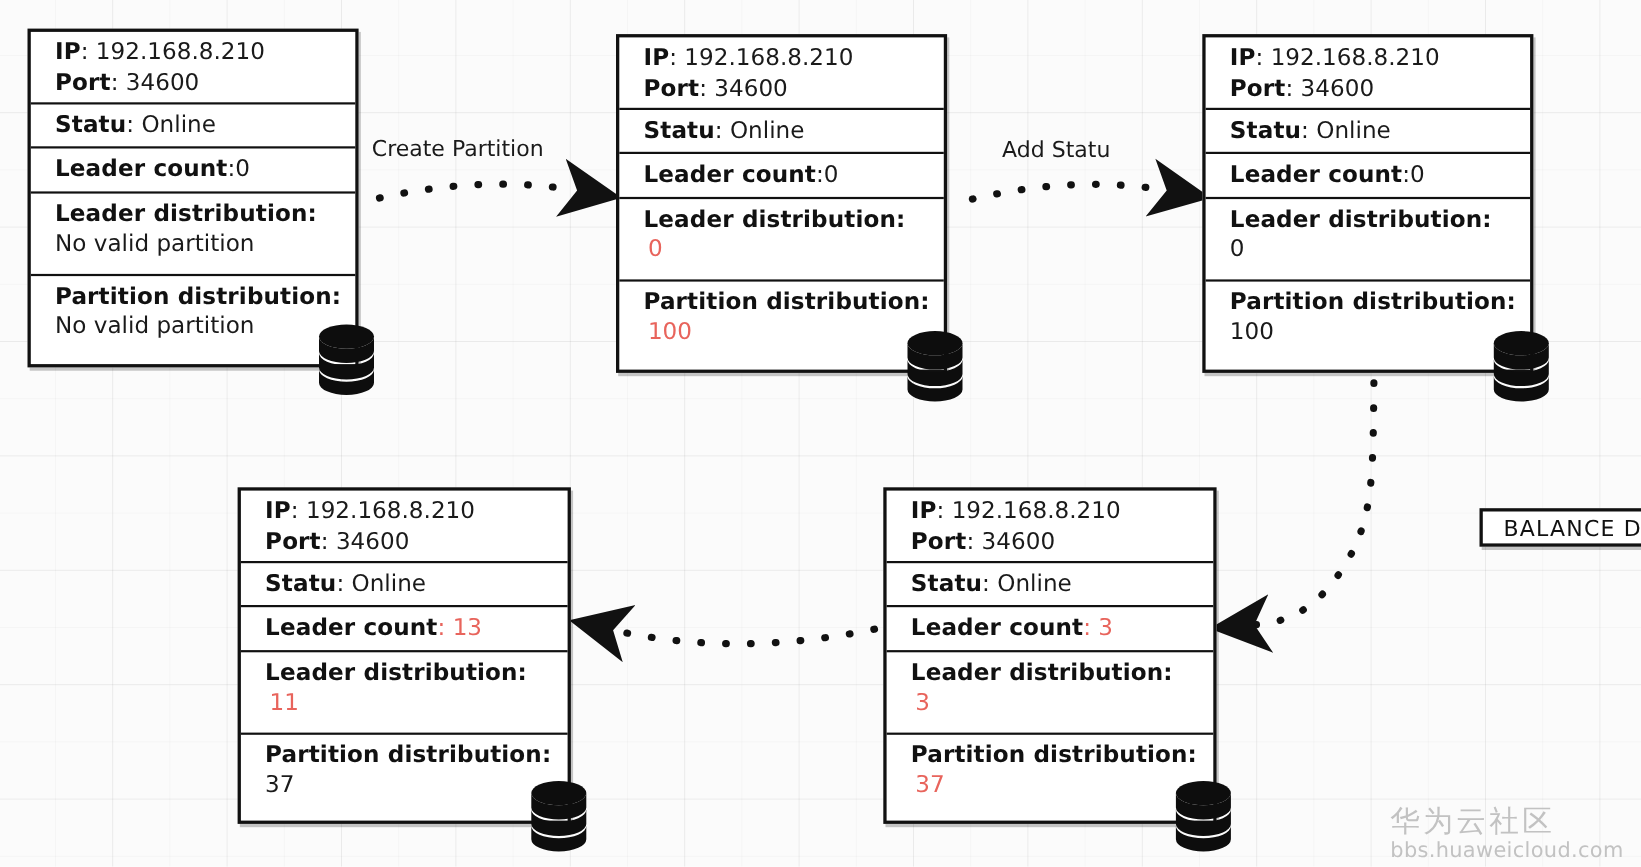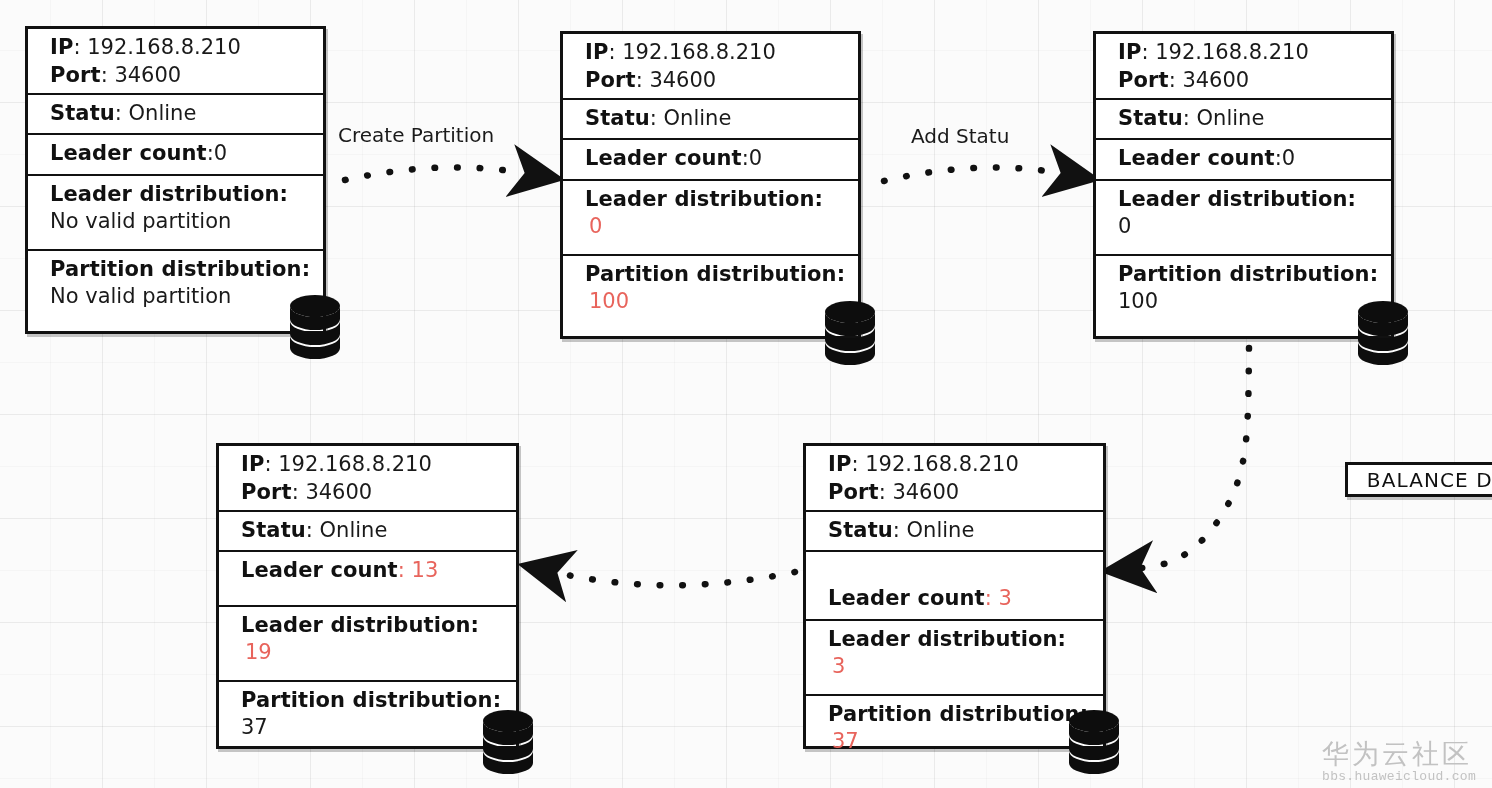--- a/index.html
+++ b/index.html
@@ -104,23 +104,22 @@
     text-align: left;
     color: #c2c2c2;
     user-select: none;
   }
   #watermark .wm-cn {
     font-size: 27px;
     letter-spacing: 3px;
     line-height: 1.12;
   }
   #watermark .wm-url {
-    font-size: 13px;
+    font-size: 19px;
     letter-spacing: 0.3px;
-    font-family: Liberation Mono, monospace;
   }
 </style>
 </head>
 <body>
 
 <div id="canvas">
 
   <svg id="arrows" viewBox="0 0 1492 788">
     <defs>
       <marker id="ah" markerWidth="9" markerHeight="9" refX="2.2" refY="4.5" orient="auto" markerUnits="strokeWidth">
@@ -267,30 +266,30 @@
       </div>
       <div class="line">
         <span class="k">Port</span><span class="v">: 34600</span>
       </div>
     </div>
     <div class="row" style="height:40px;">
       <div class="line">
         <span class="k">Statu</span><span class="v">: Online</span>
       </div>
     </div>
-    <div class="row" style="height:55px;">
+    <div class="row" style="height:41px;">
       <div class="line">
         <span class="k">Leader count</span><span class="v red">: 13</span>
       </div>
     </div>
     <div class="row" style="height:75px;">
       <div class="line">
         <span class="k">Leader distribution</span><span class="k">:</span>
       </div>
-      <div class="sub red">19</div>
+      <div class="sub red">11</div>
     </div>
     <div class="row" style="height:80px;">
       <div class="line">
         <span class="k">Partition distribution</span><span class="k">:</span>
       </div>
       <div class="sub" style="padding-left:0;">37</div>
     </div>
   </div>
   <div class="db" style="left:482px; top:709px;">
     <svg viewBox="0 0 52 66" width="52" height="66">
@@ -308,21 +307,21 @@
       </div>
       <div class="line">
         <span class="k">Port</span><span class="v">: 34600</span>
       </div>
     </div>
     <div class="row" style="height:40px;">
       <div class="line">
         <span class="k">Statu</span><span class="v">: Online</span>
       </div>
     </div>
-    <div class="row" style="height:41px;margin-top:28px;">
+    <div class="row" style="height:41px;">
       <div class="line">
         <span class="k">Leader count</span><span class="v red">: 3</span>
       </div>
     </div>
     <div class="row" style="height:75px;">
       <div class="line">
         <span class="k">Leader distribution</span><span class="k">:</span>
       </div>
       <div class="sub red">3</div>
     </div>

